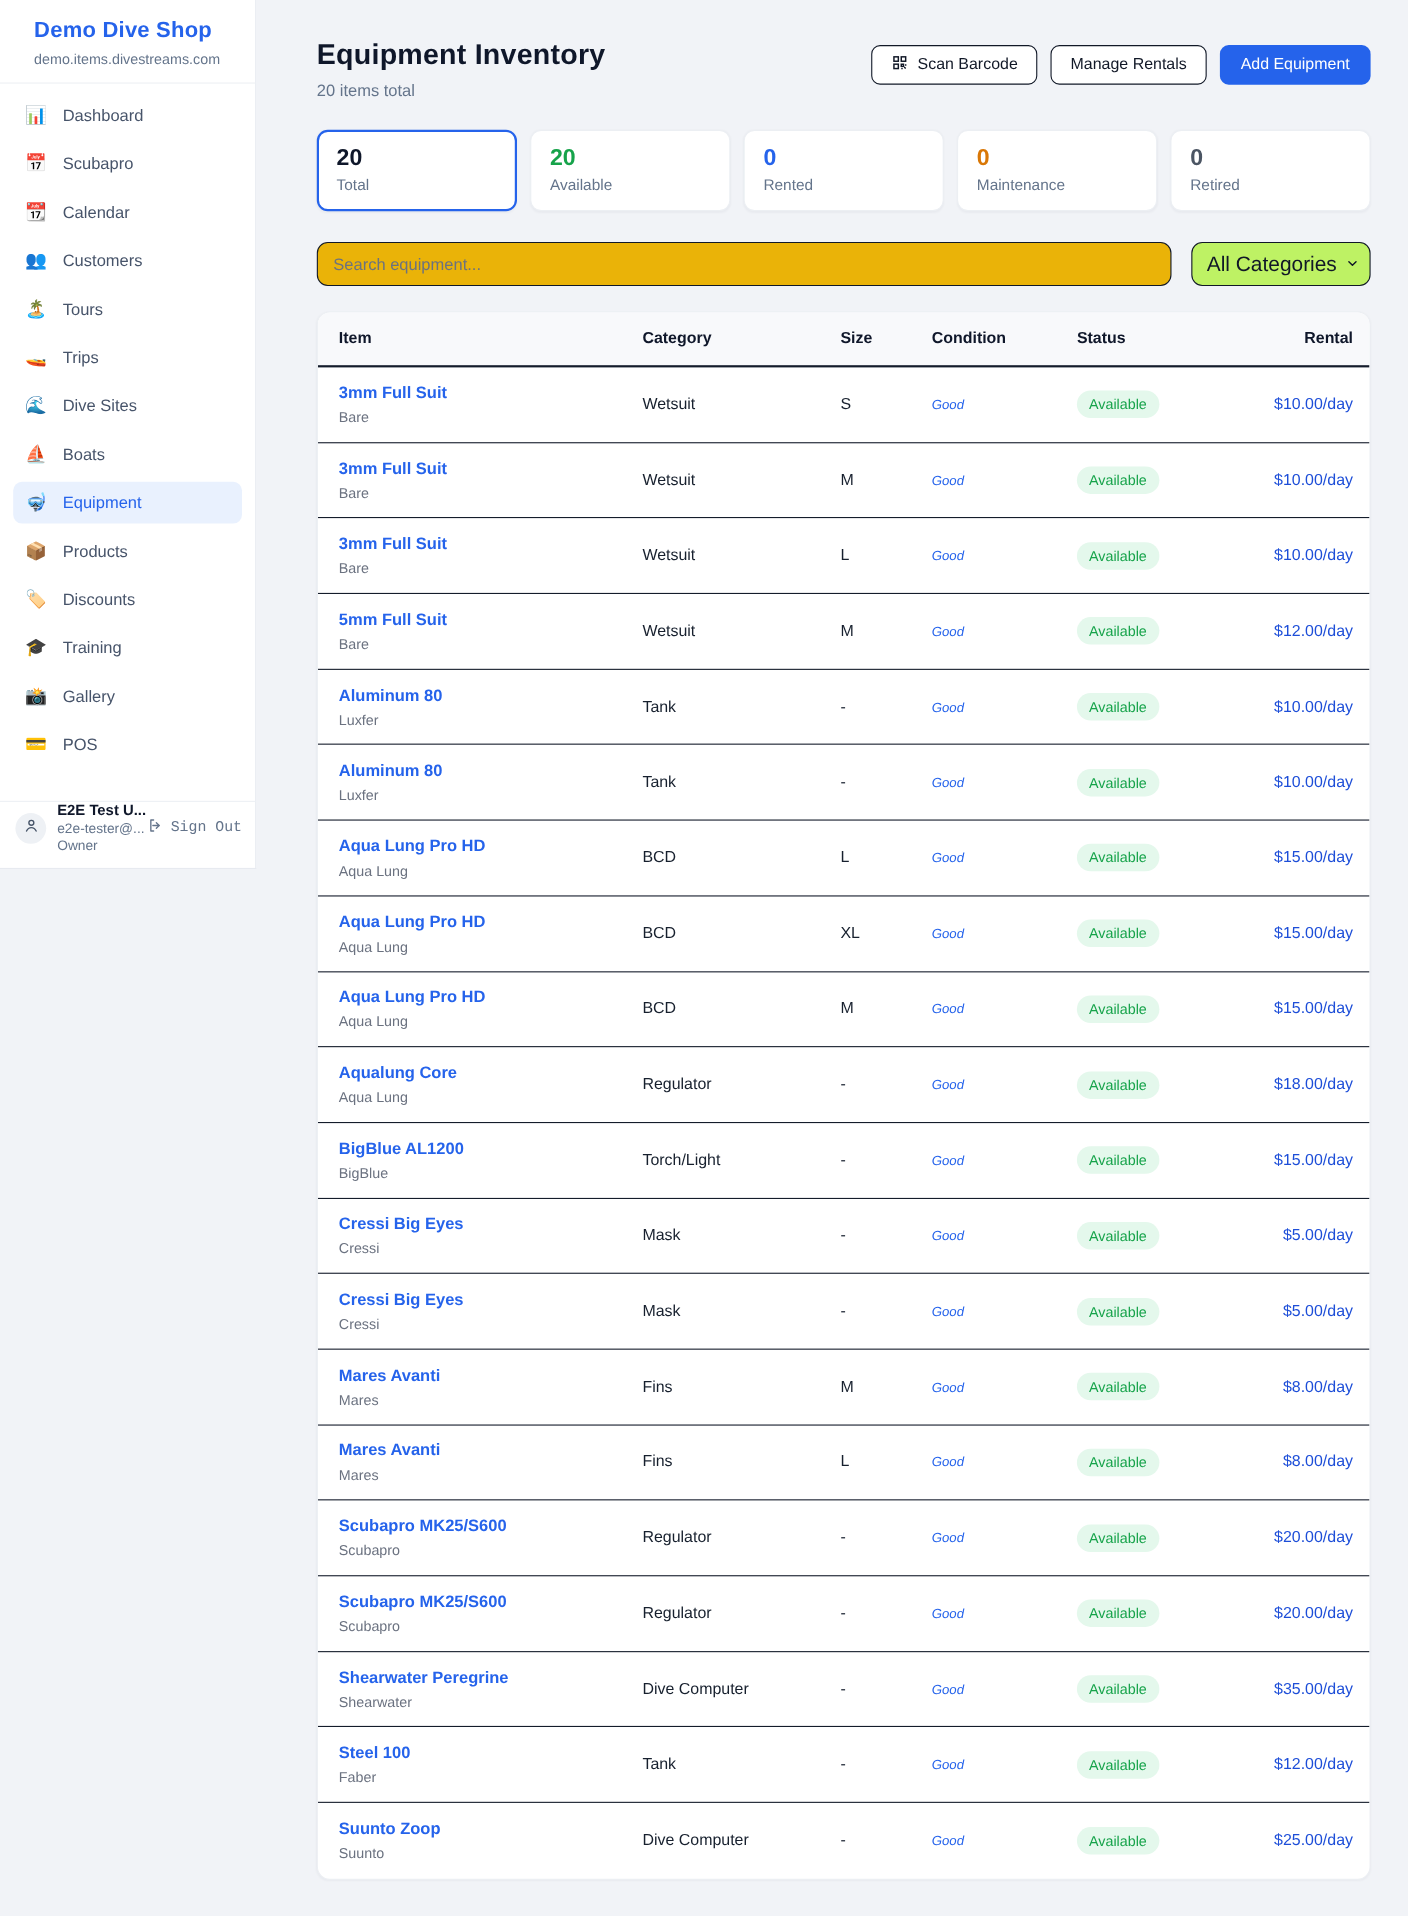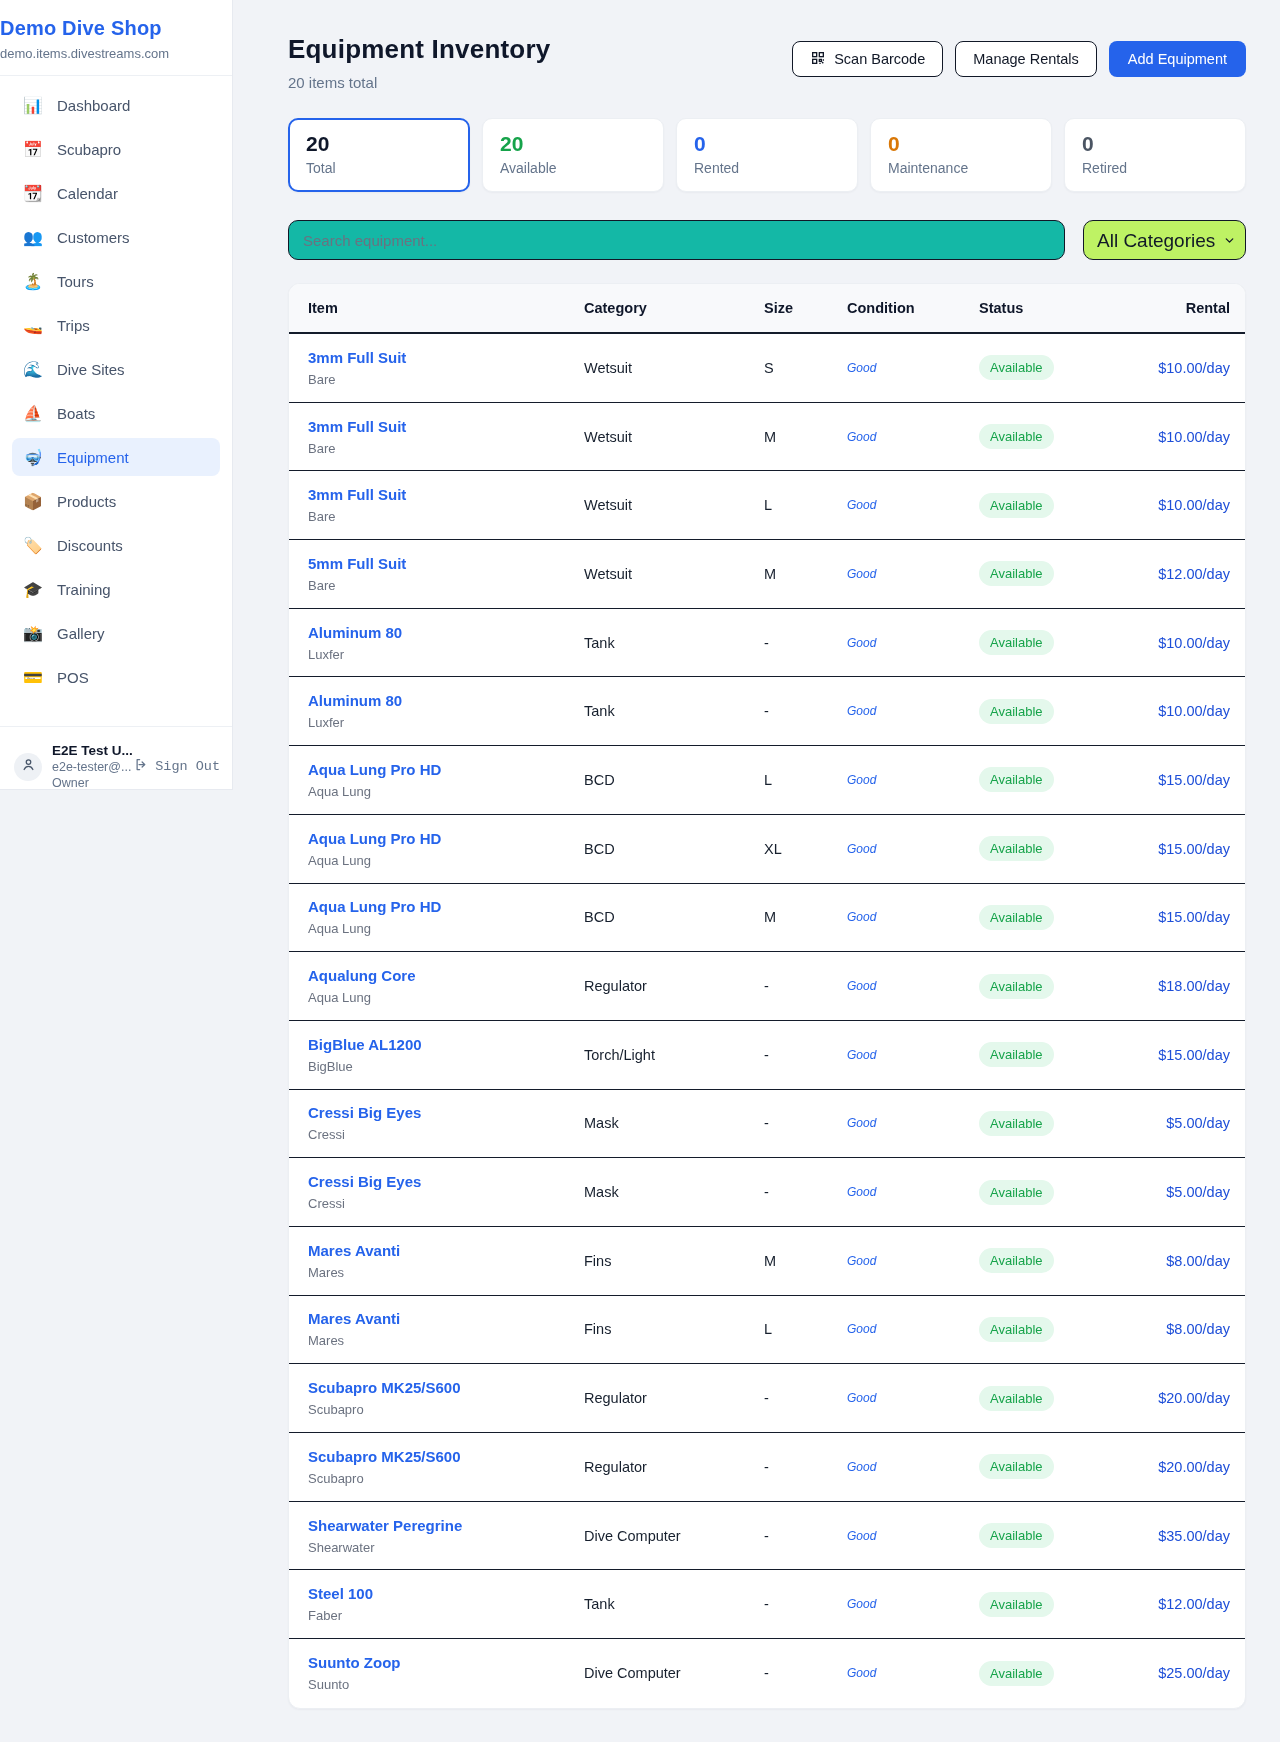--- a/index.html
+++ b/index.html
@@ -15,38 +15,38 @@
 
   
   .sidebar {
     width:233px; min-width:233px; height:790px;
     background:#ffffff;
     border-right:1px solid #e7eaf0;
     border-bottom:1px solid #e7eaf0;
     display:flex; flex-direction:column;
     position:relative;
   }
-  .brand-block { padding:17px 17px 14px 0; }
+  .brand-block { padding:17px 17px 14px 31px; }
   .brand-title { font-size:20px; font-weight:700; color:#2563eb; letter-spacing:.2px; }
   .brand-domain { font-size:13px; color:#64748b; margin-top:6px; }
   .side-divider { border-top:1px solid #edf0f4; }
   .side-nav { padding:10px 12px; flex:1; }
   .side-item {
     display:flex; align-items:center; gap:14px;
     height:38px; margin-bottom:6px; padding:0 11px;
     border-radius:8px; cursor:pointer;
   }
   .side-item .side-icon { width:20px; font-size:16px; text-align:center; }
   .side-item .side-label { font-size:15px; color:#47546a; }
   .side-item.active { background:#e9f1fe; }
   .side-item.active .side-label { color:#2563eb; font-weight:500; }
 
   .user-box {
     border-top:1px solid #edf0f4;
-    padding:16px 12px 13px 14px;
+    padding:0 12px 13px 14px;
     display:flex; align-items:center; gap:10px;margin-top:14px;
   }
   .avatar {
     width:28px; height:28px; min-width:28px; border-radius:50%;
     background:#eef1f5; display:flex; align-items:center; justify-content:center;
   }
   .user-meta { flex:1; min-width:0; }
   .user-name { font-size:13.5px; font-weight:700; color:#0f172a; white-space:nowrap; }
   .user-email, .user-role { font-size:12.5px; color:#64748b; margin-top:2px; white-space:nowrap; }
   .signout { display:flex; align-items:center; gap:6px; color:#64748b; font-size:13.5px; cursor:pointer; white-space:nowrap;font-family:Liberation Mono, monospace; }
@@ -74,21 +74,21 @@
     box-shadow:0 1px 2px rgba(16,24,40,.04); cursor:pointer;
   }
   .stat-card.selected { border:2px solid #2563eb; padding:12px 16px 14px 16px; }
   .stat-value { font-size:21px; font-weight:700; }
   .stat-label { font-size:14px; color:#64748b; margin-top:4px; }
 
   
   .filter-row { display:flex; gap:18px; margin-top:28px; }
   .search-input {
     flex:1; height:40px; border:1.5px solid #111827; border-radius:10px;
-    padding:0 14px; font-size:15px; font-family:inherit; color:#17202e; background:#14b8a6; outline:none;
+    padding:0 14px; font-size:15px; font-family:inherit; color:#17202e; background:#eab308; outline:none;
   }
   .search-input::placeholder { color:#6b7280; }
   .select-wrap { position:relative; width:163px; }
   .select-wrap select {
     width:100%; height:40px; border:1.5px solid #111827; border-radius:10px;
     background:#bef264; font-size:19px; font-family:inherit; color:#111827;
     padding:0 30px 0 13px; appearance:none; -webkit-appearance:none; cursor:pointer; outline:none;
   }
   .select-chevron { position:absolute; right:10px; top:13px; pointer-events:none; }
 

